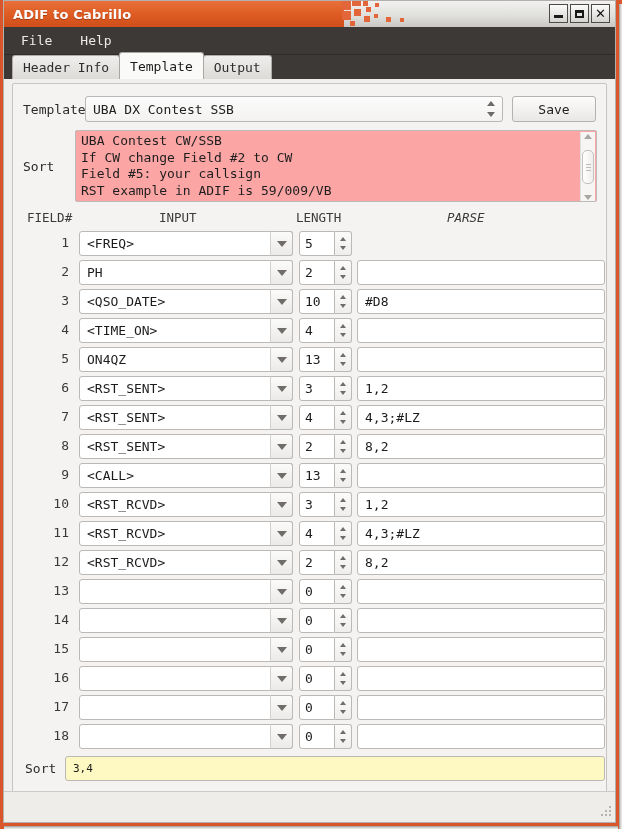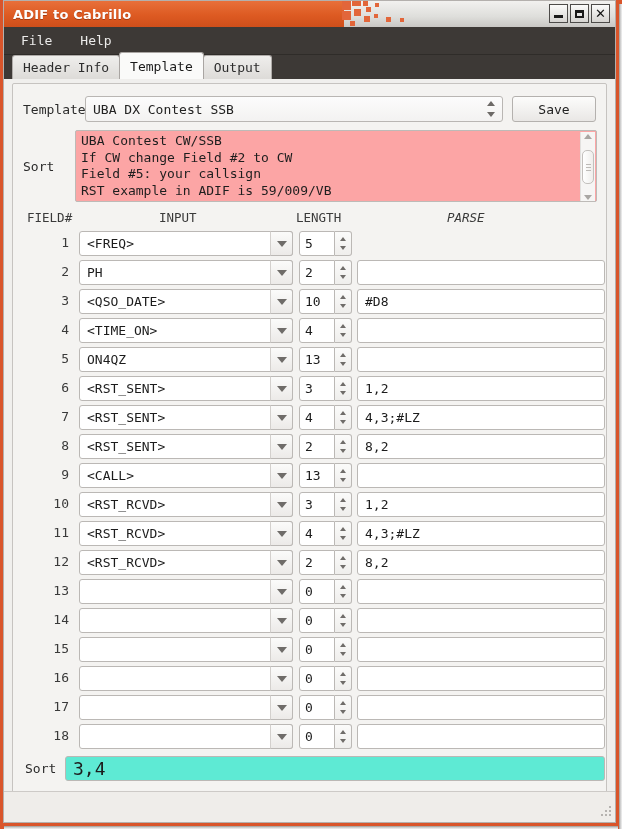--- a/index.html
+++ b/index.html
@@ -439,24 +439,24 @@
     left: 12px; top: 5px;
     font-size: 13px;
     color: #2b2b2b;
   }
   .sortfield {
     position: absolute;
     left: 52px; top: 0;
     width: 540px;
     height: 25px;
     box-sizing: border-box;
-    background: #5eead4;
+    background: #fef9c3;
     border: 1px solid #bbb8b5;
     border-radius: 3px;
-    font-size: 18px;
+    font-size: 11px;
     color: #1c1c1c;
     padding: 0 7px;
     line-height: 23px;
   }
 
   
   .statusbar {
     position: absolute;
     left: 0; bottom: 0;
     width: 100%;

